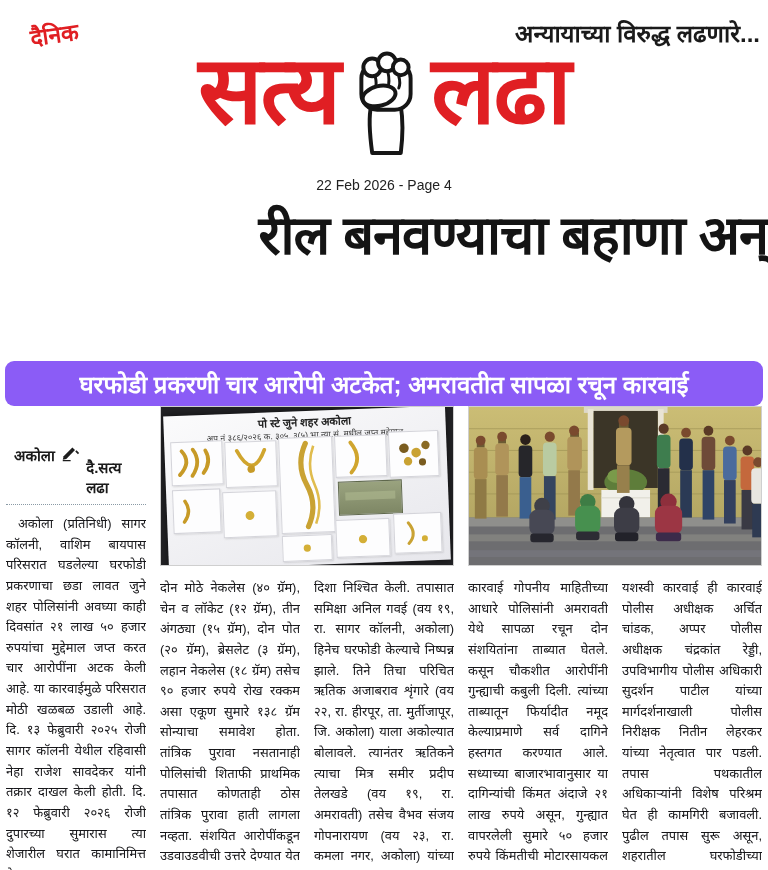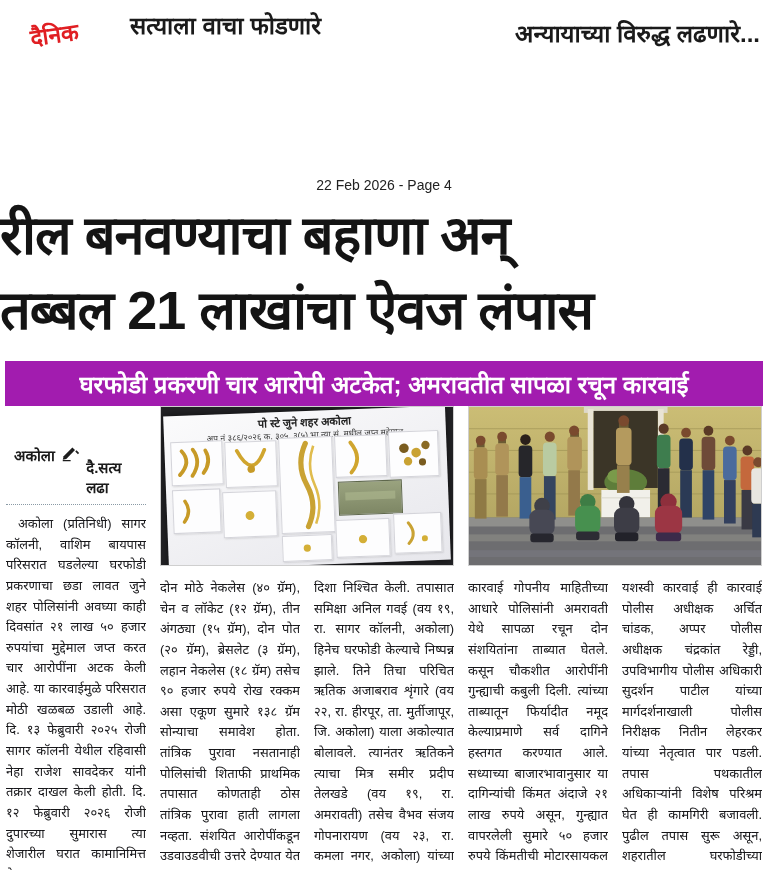--- a/index.html
+++ b/index.html
@@ -15,27 +15,27 @@
   .slogan-left{position:absolute;left:130px;top:8px;font-size:24px;font-weight:700;white-space:nowrap;}
   .slogan-right{position:absolute;right:8px;top:16px;font-size:24px;font-weight:700;white-space:nowrap;}
   .masthead-row{position:absolute;top:26px;left:0;right:0;height:130px;
                 display:flex;justify-content:center;align-items:center;}
   .title-word{font-size:95px;font-weight:800;color:#e01f23;line-height:1.15;letter-spacing:-2px;}
   .fist{width:100px;height:128px;margin:0 -4px;position:relative;z-index:2;flex:0 0 auto;}
   .address{position:absolute;top:153px;width:100%;text-align:center;font-weight:700;font-size:17px;white-space:nowrap;}
   .dateline{position:absolute;top:177px;width:100%;text-align:center;font-size:14px;color:#222;}
 
   
-  .headline{position:absolute;top:198px;left:0;right:0;text-align:left;margin:0;
+  .headline{position:absolute;top:198px;left:0;right:0;text-align:right;margin:0;
             font-weight:800;color:#141414;font-size:54px;line-height:1.38;letter-spacing:-1px;}
   .headline div{white-space:nowrap;}
 
   
-  .subhead{position:absolute;top:361px;left:5px;right:5px;background:#a21caf;color:#fff;
-           text-align:center;font-weight:700;font-size:24px;padding:6px 0;white-space:nowrap;overflow:hidden;}
+  .subhead{position:absolute;top:361px;left:5px;right:5px;background:#8b5cf6;color:#fff;
+           text-align:center;font-weight:700;font-size:24px;padding:6px 0;white-space:nowrap;overflow:hidden;border-radius:9px;}
 
   
   .article{position:absolute;top:406px;left:6px;right:6px;bottom:4px;
            display:grid;grid-template-columns:repeat(5,1fr);grid-template-rows:166px 1fr;column-gap:14px;}
   .colText{font-size:12.9px;line-height:1.6;text-align:justify;overflow:hidden;color:#17171a;}
   .col1{grid-column:1;grid-row:1 / span 2;}
   .col2{grid-column:2;grid-row:2;padding-top:6px;}
   .col3{grid-column:3;grid-row:2;padding-top:6px;}
   .col4{grid-column:4;grid-row:2;padding-top:6px;}
   .col5{grid-column:5;grid-row:2;padding-top:6px;}
@@ -60,29 +60,42 @@
   
   .photo-police{grid-column:4 / span 2;grid-row:1;height:158px;}
   .photo-police svg{width:100%;height:100%;display:block;}
 </style>
 </head>
 <body>
 
 <div class="page">
 
   <div class="daily">दैनिक</div>
-  <div class="slogan-left">सत्याला वाचा फोडणारे</div>
   <div class="slogan-right">अन्यायाच्या विरुद्ध लढणारे...</div>
 
+  <div class="masthead-row">
+    <span class="title-word">सत्य</span>
+    <svg class="fist" viewBox="0 0 100 130" aria-hidden="true">
+      <g fill="#ffffff" stroke="#161616" stroke-width="4" stroke-linejoin="round" stroke-linecap="round">
+        <path d="M37 128 C34 106 33 92 36 80 L66 80 C69 98 68 112 66 128 Z"></path>
+        <rect x="26" y="36" width="50" height="48" rx="16"></rect>
+        <circle cx="37" cy="41" r="9"></circle>
+        <circle cx="52" cy="36" r="9"></circle>
+        <circle cx="66" cy="41" r="8"></circle>
+        <path d="M40 50 q2 8 0 13 M53 46 q2 9 0 15 M64 50 q2 7 0 12" fill="none" stroke-width="3"></path>
+        <ellipse cx="44" cy="70" rx="17" ry="10" transform="rotate(-14 44 70)"></ellipse>
+      </g>
+    </svg>
+    <span class="title-word">लढा</span>
+  </div>
 
   <div class="dateline">22 Feb 2026 - Page 4</div>
 
   <h1 class="headline">
     <div>रील बनवण्याचा बहाणा अन्</div>
-    <div>तब्बल 21 लाखांचा ऐवज लंपास</div>
   </h1>
 
   <div class="subhead">घरफोडी प्रकरणी चार आरोपी अटकेत; अमरावतीत सापळा रचून कारवाई</div>
 
   <div class="article">
 
     <div class="col1">
       <div class="byline">
         <span>अकोला</span>
         <svg class="pen" viewBox="0 0 22 16" aria-hidden="true">

